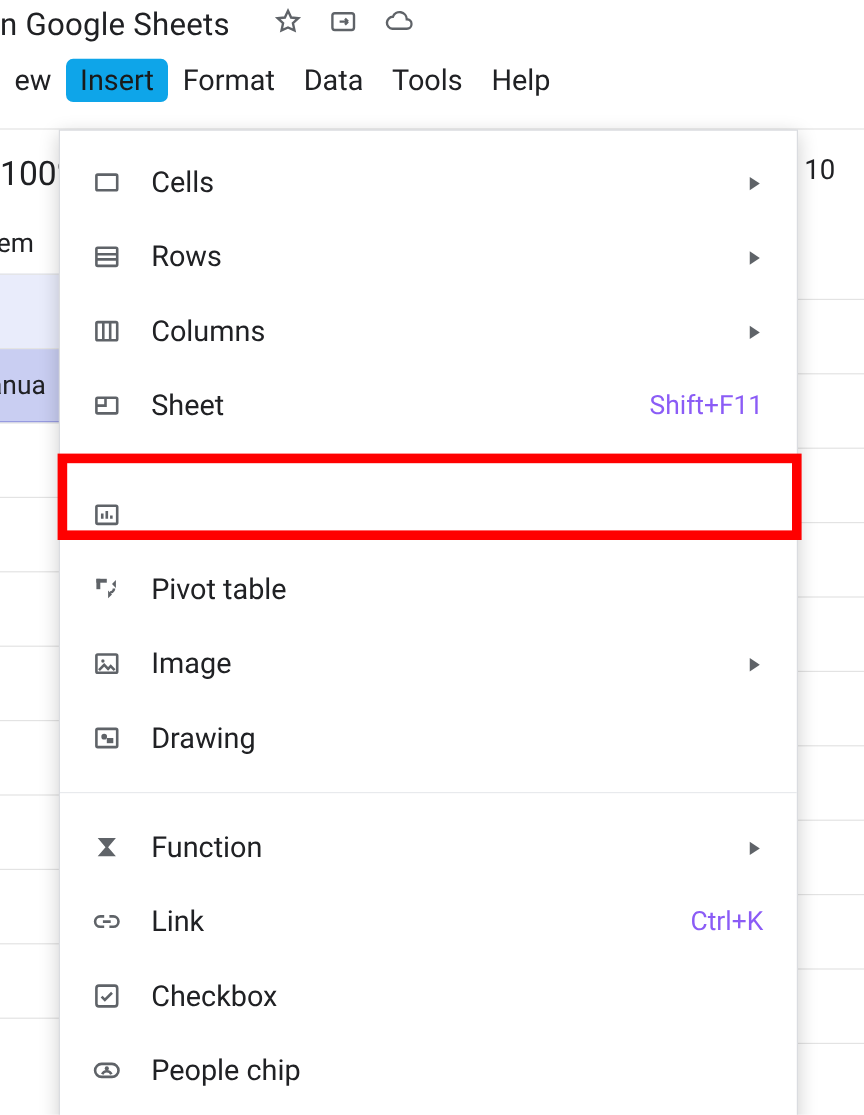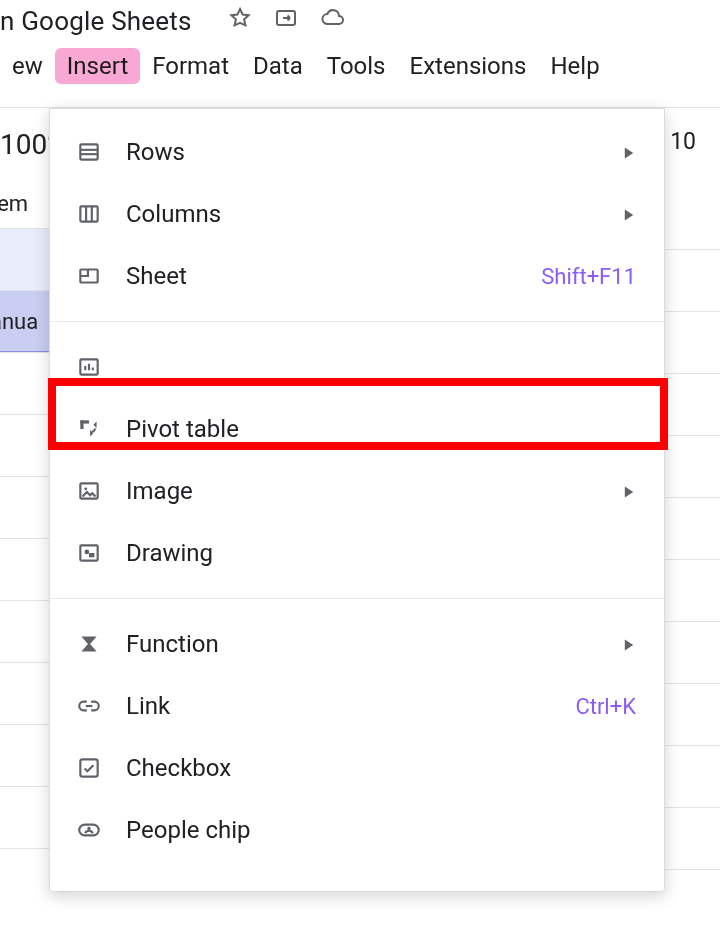--- a/index.html
+++ b/index.html
@@ -5,21 +5,21 @@
     * { margin:0; padding:0; box-sizing:border-box; font-family:"Google Sans",Roboto,Arial,sans-serif; }
     body { width:720px; height:929px; overflow:hidden; background:#fff; color:#202124; position:relative; }
 
     .titlebar { display:flex; align-items:flex-start; gap:28px; padding:6px 0 8px 0; font-size:26px; letter-spacing:.2px; }
     .titlebar .title { white-space:nowrap; }
     .titlebar .title-icons { display:flex; gap:22px; align-items:center; margin-left:8px;}
     .titlebar .title-icons svg { width:24px; height:24px; stroke:#5f6368; fill:none; stroke-width:2; }
 
     .menubar { display:flex; align-items:center; font-size:24px; color:#202124; padding:0 0 14px 0; margin-top:4px;}
     .menubar .item { padding:4px 12px; border-radius:6px; cursor:pointer; }
-    .menubar .item.active { background:#f9a8d4; color:#1a1a1a; }
+    .menubar .item.active { background:#0ea5e9; color:#1a1a1a; }
 
     .divider-full { position:absolute; left:0; right:0; top:107px; height:1px; background:#e3e3e3; }
 
     
     .toolbar-bg { position:absolute; left:0; top:128px; font-size:28px; color:#202124; }
     .toolbar-bg .zoom { margin-left:0; }
     .toolbar-bg-right { position:absolute; right:24px; top:128px; font-size:23px;margin-left:12px; }
 
     .sheet-bg { position:absolute; left:-10px; top:185px; font-size:22px; color:#202124; }
     .sheet-bg .hdr { padding:6px 0 12px 0; }
@@ -60,21 +60,20 @@
         </svg></span>
   </span>
 </div>
 
 <div class="menubar" id="menubar">
     <span class="item">ew</span>
     <span class="item active">Insert</span>
     <span class="item">Format</span>
     <span class="item">Data</span>
     <span class="item">Tools</span>
-    <span class="item">Extensions</span>
     <span class="item">Help</span>
   </div>
 
 <div class="divider-full"></div>
 
 <div class="toolbar-bg">
   <span class="zoom">100%</span>
 </div>
 <div class="toolbar-bg-right">
   <span>10</span>
@@ -109,20 +108,31 @@
     <div></div>
     <div></div>
     <div></div>
     <div></div>
 </div>
 
 <div class="menu" id="insert-menu">
     <div class="row">
       <span class="ic">
         <svg viewBox="0 0 24 24">
+          <rect x="4" y="6" width="16" height="12" rx="1"></rect>
+        </svg>
+      </span>
+      <span class="lbl">Cells</span>
+      <span class="arrow"><svg viewBox="0 0 10 10">
+          <path d="M2 1l6 4-6 4z"></path>
+        </svg></span>
+    </div>
+    <div class="row">
+      <span class="ic">
+        <svg viewBox="0 0 24 24">
           <rect x="4" y="5" width="16" height="14" rx="1"></rect>
           <line x1="4" y1="10" x2="20" y2="10"></line>
           <line x1="4" y1="14" x2="20" y2="14"></line>
         </svg>
       </span>
       <span class="lbl">Rows</span>
       <span class="arrow"><svg viewBox="0 0 10 10">
           <path d="M2 1l6 4-6 4z"></path>
         </svg></span>
     </div>

